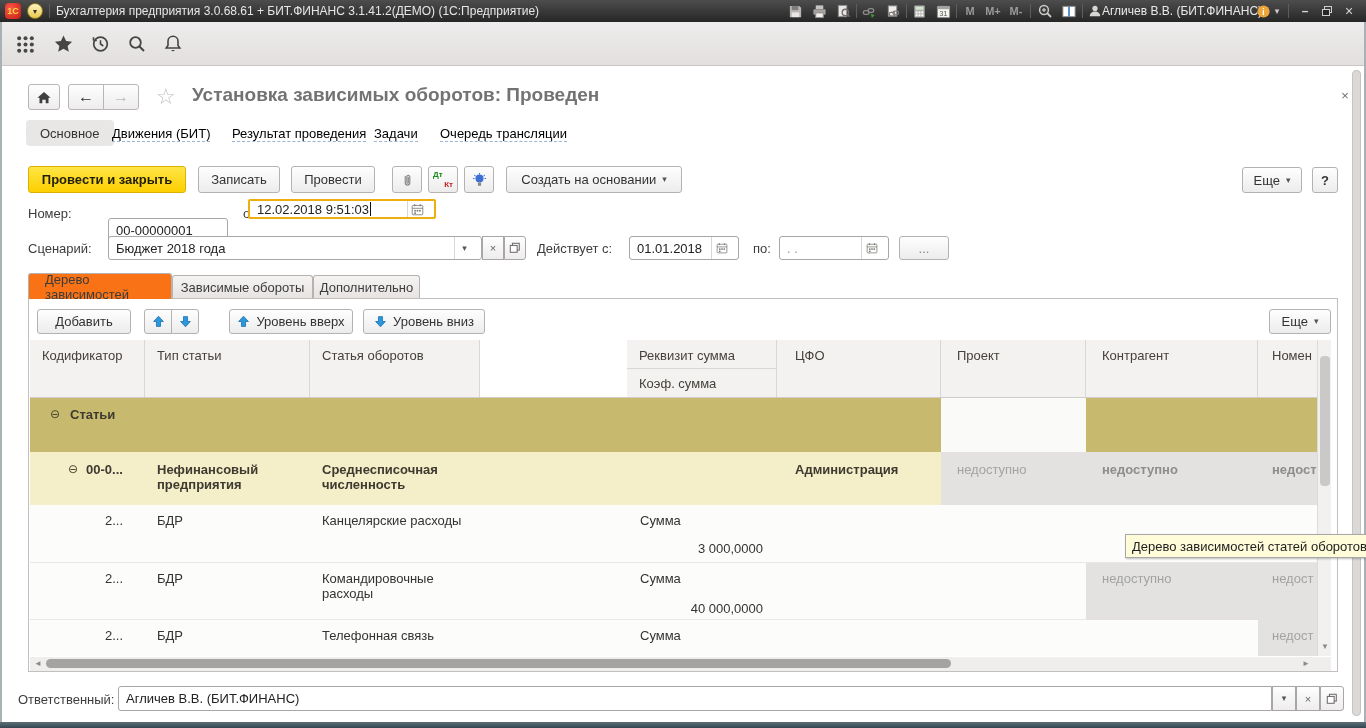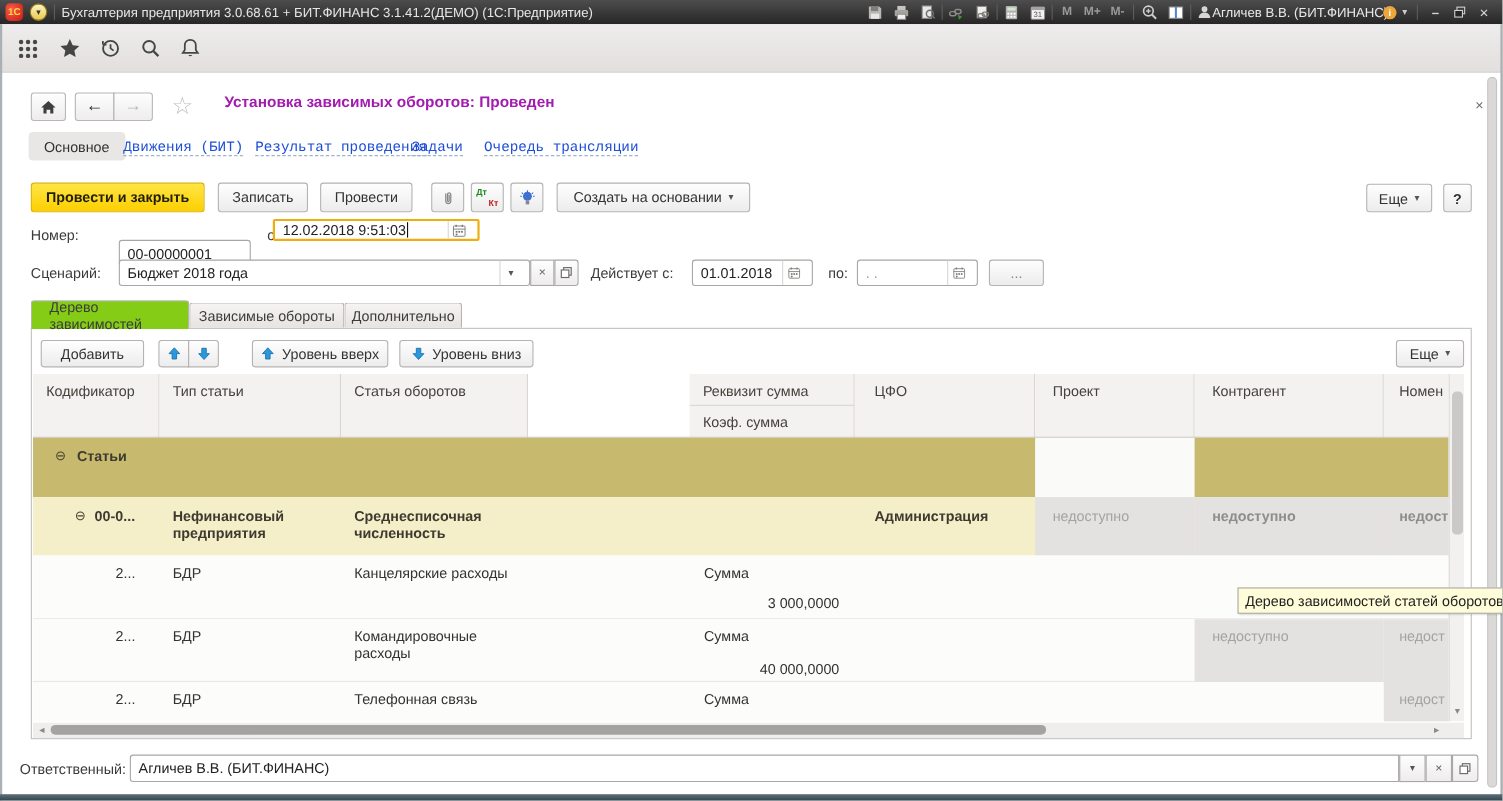--- a/index.html
+++ b/index.html
@@ -27,24 +27,24 @@
     display:flex;align-items:center;justify-content:center;}
 
   
   .appbar{position:absolute;left:0;top:22px;width:1366px;height:44px;
     background:linear-gradient(#eeecec,#e2dfde);border-bottom:1px solid #c9c6c4;}
   .appico{position:absolute;top:11px;width:22px;height:22px;display:flex;align-items:center;justify-content:center;}
 
   
   .navbtn{position:absolute;background:linear-gradient(#fefefe,#eeecec);border:1px solid #b9b6b4;
     border-radius:3px;display:flex;align-items:center;justify-content:center;}
-  .page-title{position:absolute;left:204px;top:84px;font-size:14px;font-weight:bold;color:#a21caf;}
+  .page-title{position:absolute;left:192px;top:84px;font-size:19px;font-weight:bold;color:#737373;}
   .form-close{position:absolute;left:1334px;top:84px;width:22px;height:22px;color:#6f6f6f;
     font-size:13px;display:flex;align-items:center;justify-content:center;}
-  .navlink{position:absolute;top:126px;color:#1d4ed8;border-bottom:1px dashed #9ab4d2;white-space:nowrap;font-family:Liberation Mono, monospace;}
+  .navlink{position:absolute;top:126px;color:#000000;border-bottom:1px dashed #9ab4d2;white-space:nowrap;}
   .navchip{position:absolute;left:26px;top:120px;height:26px;padding:0 14px;background:#e9e7e6;
     border-radius:4px;display:flex;align-items:center;color:#333;}
 
   
   .btn{position:absolute;background:linear-gradient(#fefefe,#ececec);border:1px solid #b5b2b0;
     border-radius:3px;display:flex;align-items:center;justify-content:center;gap:6px;color:#333;}
   .btn-yellow{background:linear-gradient(#ffe545,#fccf00);border:1px solid #dcb200;font-weight:bold;color:#221f08;}
   .caret{font-size:9px;color:#555;line-height:1;}
 
   
@@ -55,21 +55,21 @@
   .field-focus{border:2px solid #efae10;border-radius:2px;}
   .inbtn{display:flex;align-items:center;justify-content:center;width:20px;align-self:stretch;}
   .sqbtn{position:absolute;background:linear-gradient(#fefefe,#eeecec);border:1px solid #a9a7a5;
     display:flex;align-items:center;justify-content:center;color:#666;}
   .txtcaret{display:inline-block;width:1px;height:14px;background:#111;margin-left:1px;}
 
   
   .tab{position:absolute;top:275px;height:23px;background:linear-gradient(#f6f4f3,#e6e3e1);
     border:1px solid #b5b2b0;border-bottom:none;border-radius:3px 3px 0 0;
     display:flex;align-items:center;justify-content:center;color:#3c3c3c;}
-  .tab.active{top:273px;height:26px;background:#84cc16;z-index:3;padding-left:16px;}
+  .tab.active{top:273px;height:26px;background:#f97316;z-index:3;padding-left:16px;}
   .panel{position:absolute;left:28px;top:298px;width:1310px;height:374px;border:1px solid #c2bfbd;background:#fff;}
 
   
   .gridwrap{position:absolute;left:1px;top:41px;width:1301px;height:316px;background:#fff;overflow:hidden;}
   .hcell{position:absolute;top:0;height:58px;background:#f4f2f1;border-right:1px solid #d9d6d3;
     color:#45413c;padding:8px 4px 0 12px;line-height:15px;}
   .hdr-bottom{position:absolute;left:0;top:57px;width:1287px;height:1px;background:#cfccc9;}
   .rowband{position:absolute;left:0;width:1287px;}
   .cell{position:absolute;line-height:15px;color:#333;}
   .cell.b{font-weight:bold;color:#3e3a30;}

